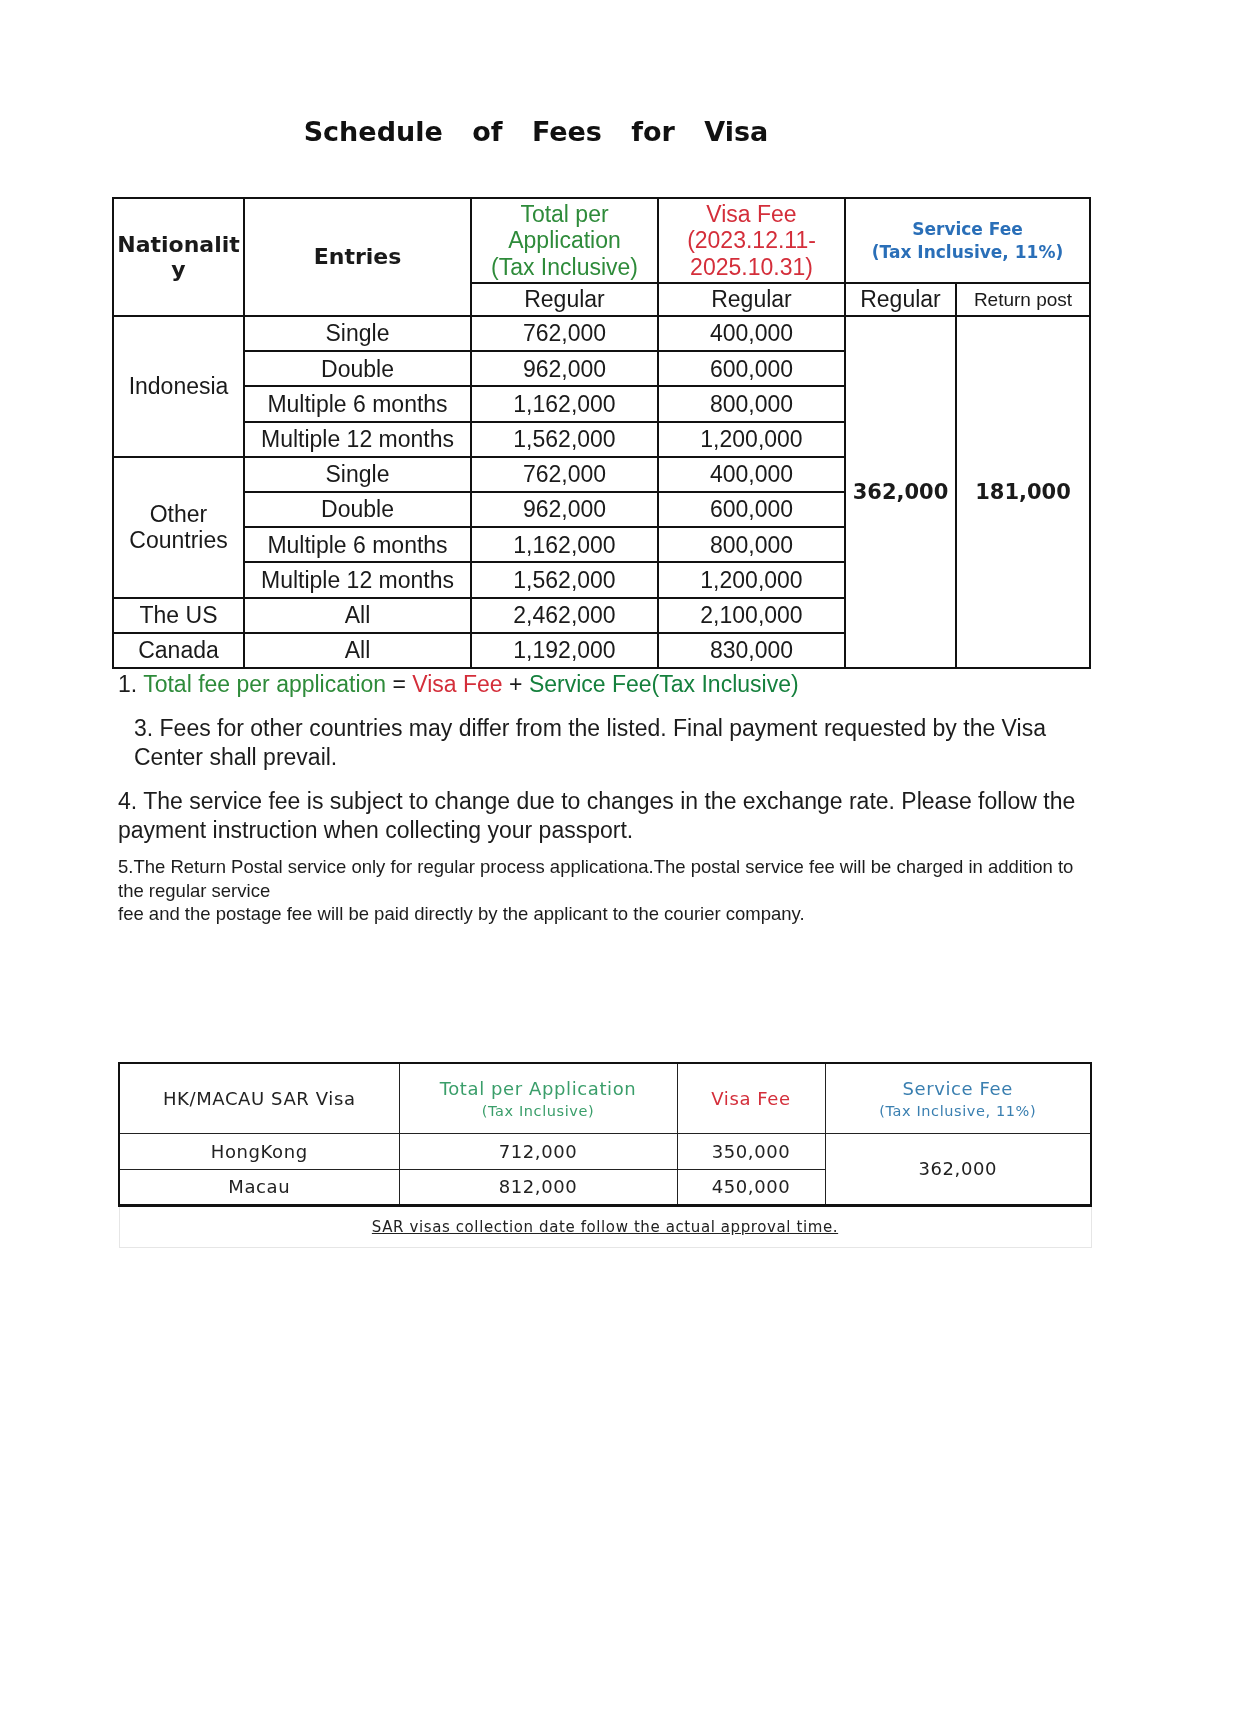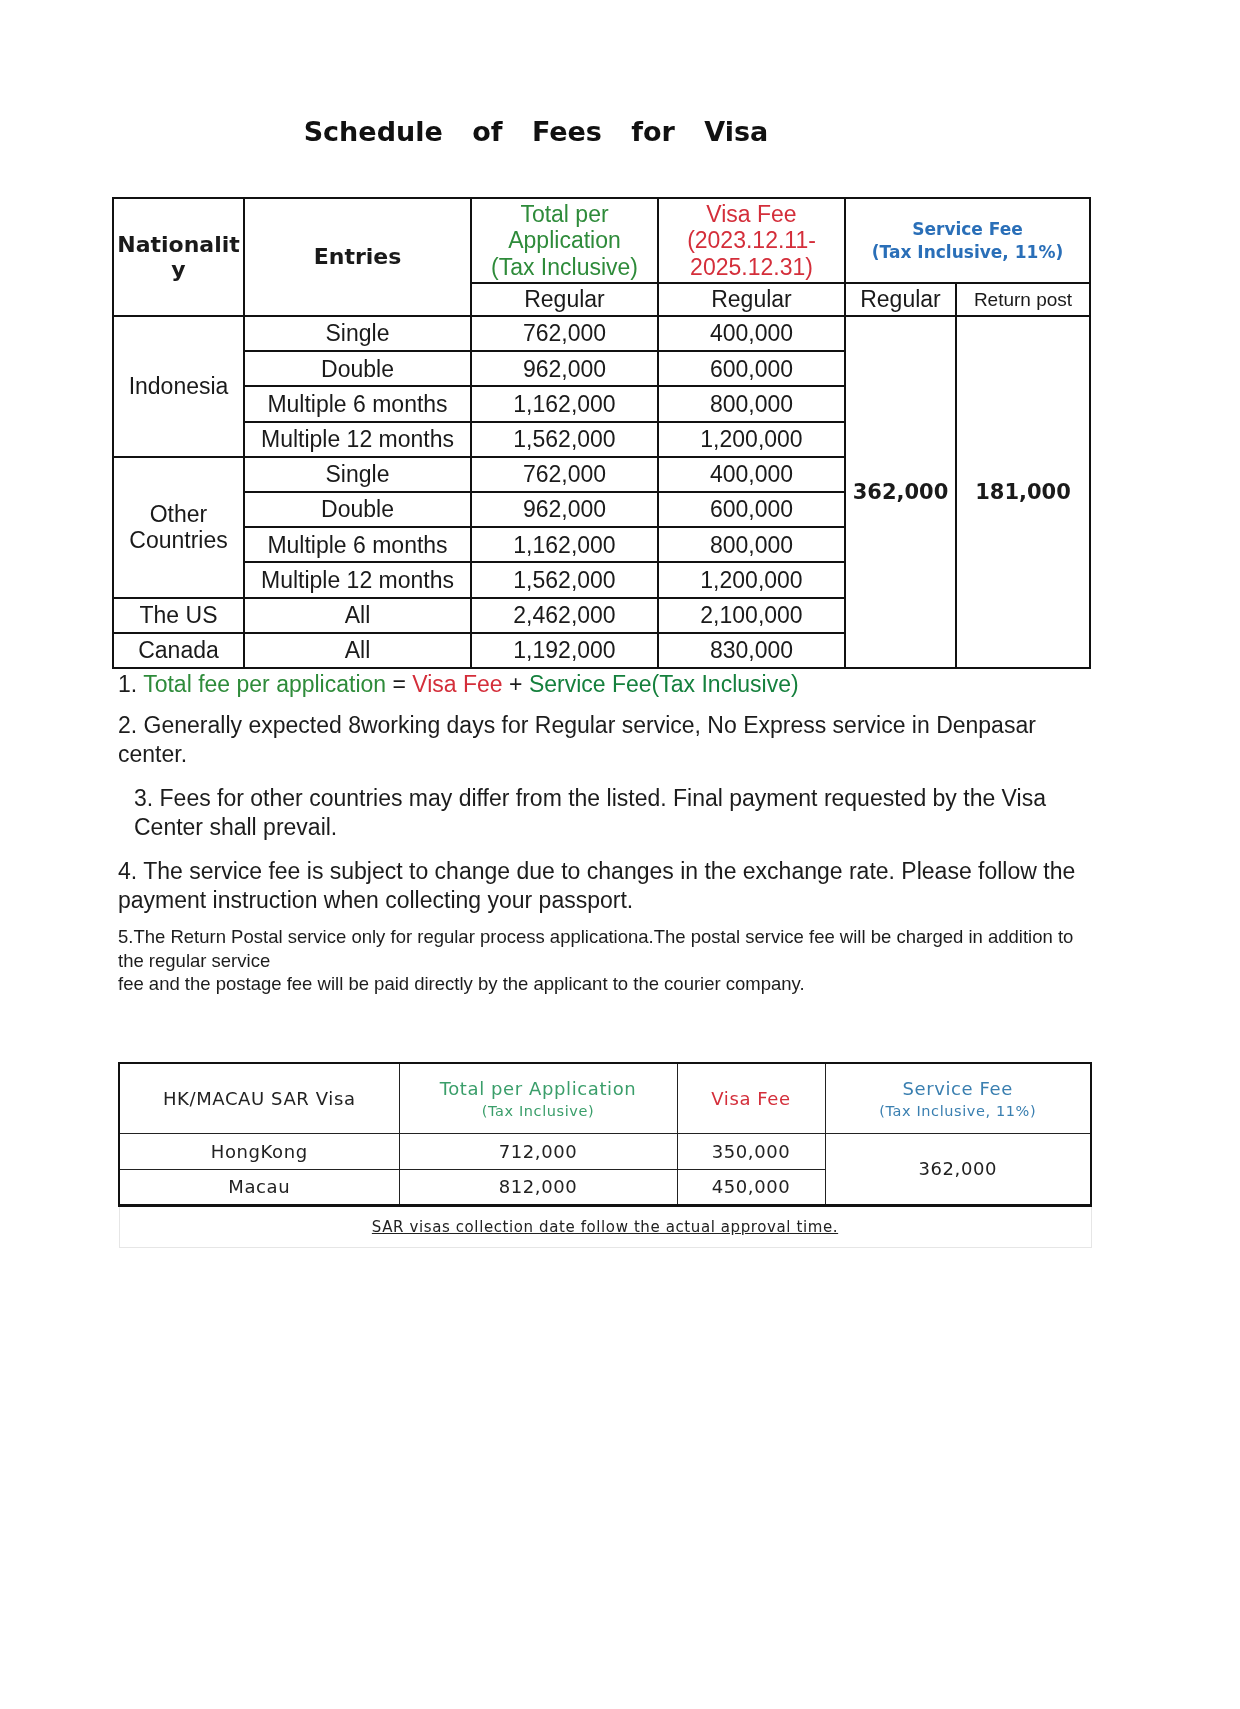--- a/index.html
+++ b/index.html
@@ -63,21 +63,21 @@
     <th rowspan="2" class="nat-h">Nationalit y</th>
     <th rowspan="2" class="ent-h">Entries</th>
     <th class="green">
       <div>Total per</div>
       <div>Application</div>
       <div>(Tax Inclusive)</div>
     </th>
     <th class="red">
       <div>Visa Fee</div>
       <div>(2023.12.11-</div>
-      <div>2025.12.31)</div>
+      <div>2025.10.31)</div>
     </th>
     <th colspan="2" class="blue">
       <div>Service Fee</div>
       <div>(Tax Inclusive, 11%)</div>
     </th>
   </tr>
   <tr class="h2">
     <th>Regular</th>
     <th>Regular</th>
     <th>Regular</th>
@@ -142,21 +142,20 @@
     <td>1,192,000</td>
     <td>830,000</td>
   </tr>
 </tbody>
   </table>
 
 <div class="notes">
   <p>
     <span>1. </span><span class="c-green">Total fee per application</span><span> = </span><span class="c-red">Visa Fee</span><span> + </span><span class="c-blue">Service Fee(Tax Inclusive)</span>
   </p>
-  <p class="gap">2. Generally expected 8working days for Regular service, No Express service in Denpasar center.</p>
   <p class="gap" style="margin-top:15px;margin-left:16px;">3. Fees for other countries may differ from the listed. Final payment requested by the Visa Center shall prevail.</p>
   <p class="gap" style="margin-top:15px;">4. The service fee is subject to change due to changes in the exchange rate. Please follow the payment instruction when collecting your passport.</p>
   <p class="small" style="padding-right:20px;">5.The Return Postal service only for regular process applicationa.The postal service fee will be charged in addition to the regular service</p>
   <p class="small" style="margin-top:0;">fee and the postage fee will be paid directly by the applicant to the courier company.</p>
 </div>
 
 <table class="sar">
   <colgroup>
     <col style="width:280px">
       <col style="width:278px">

